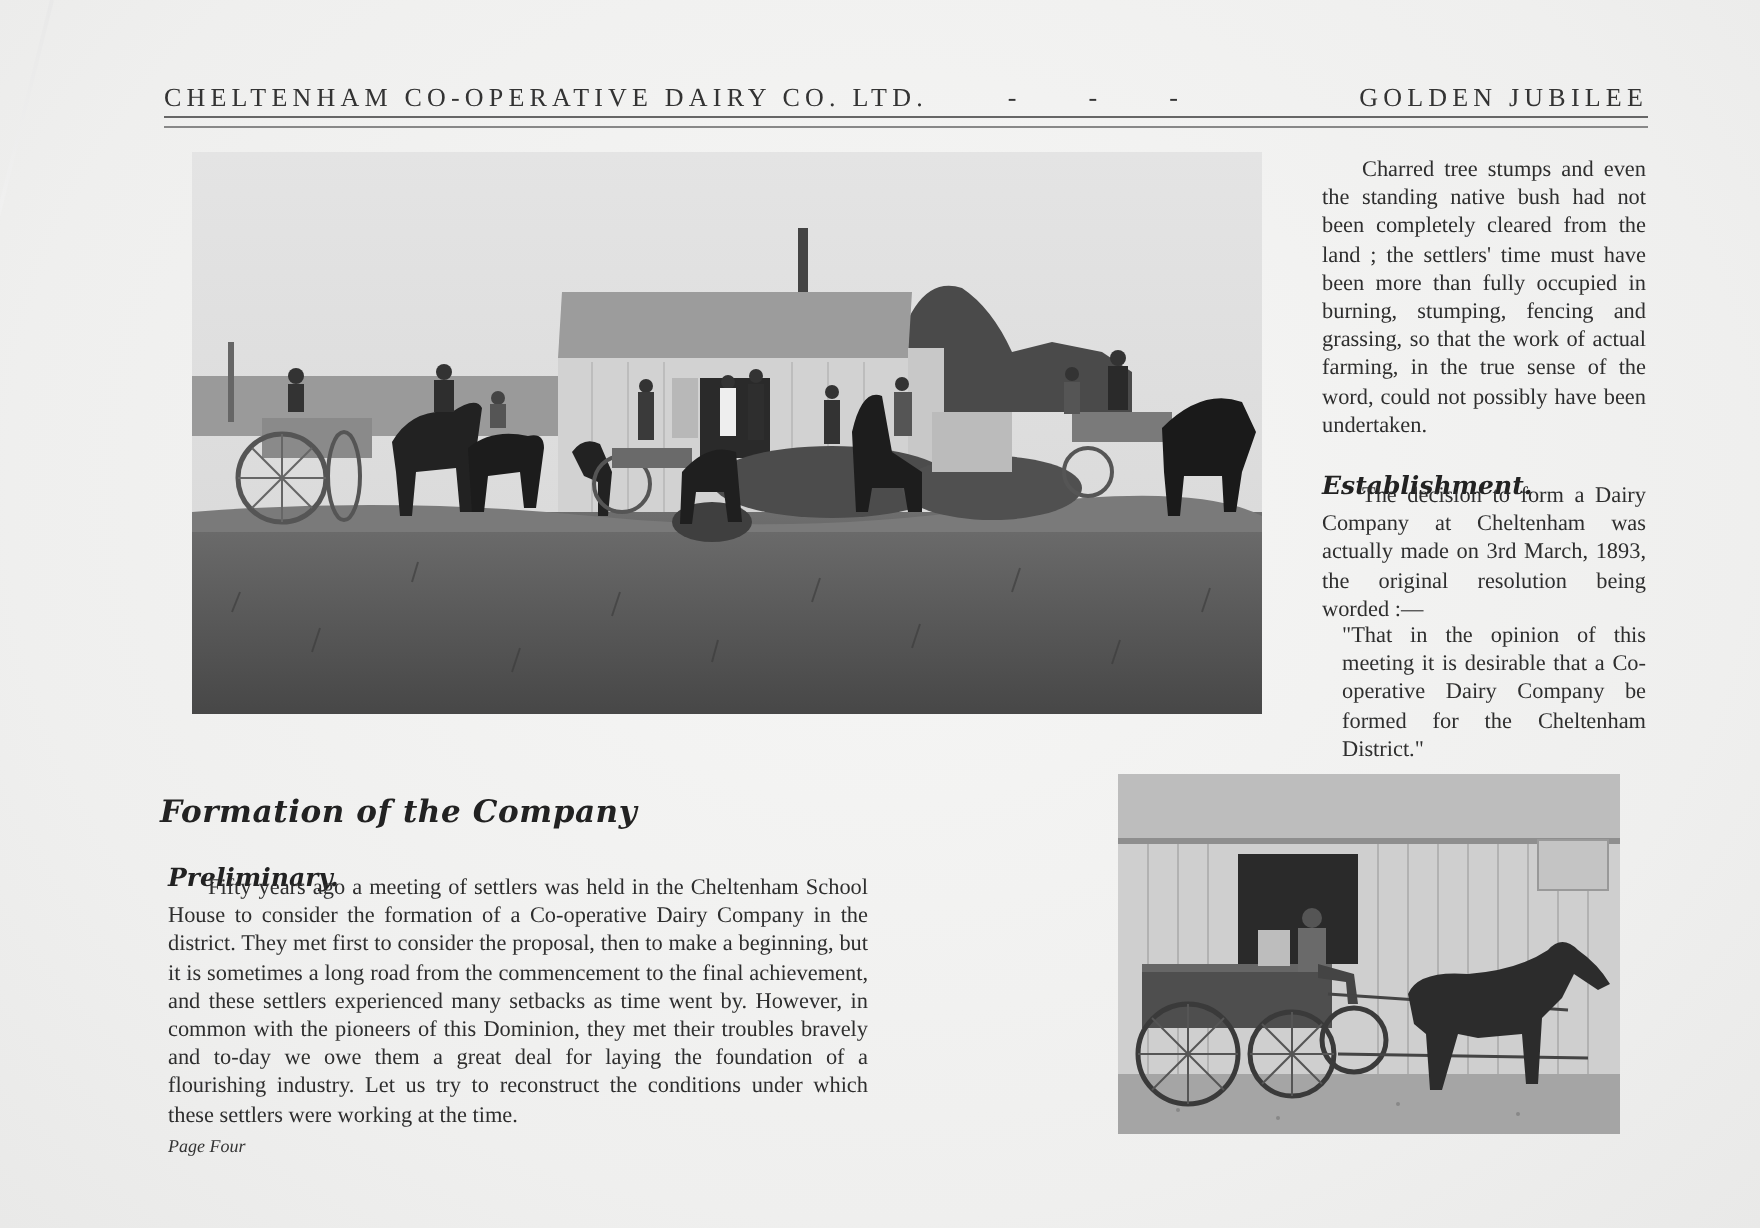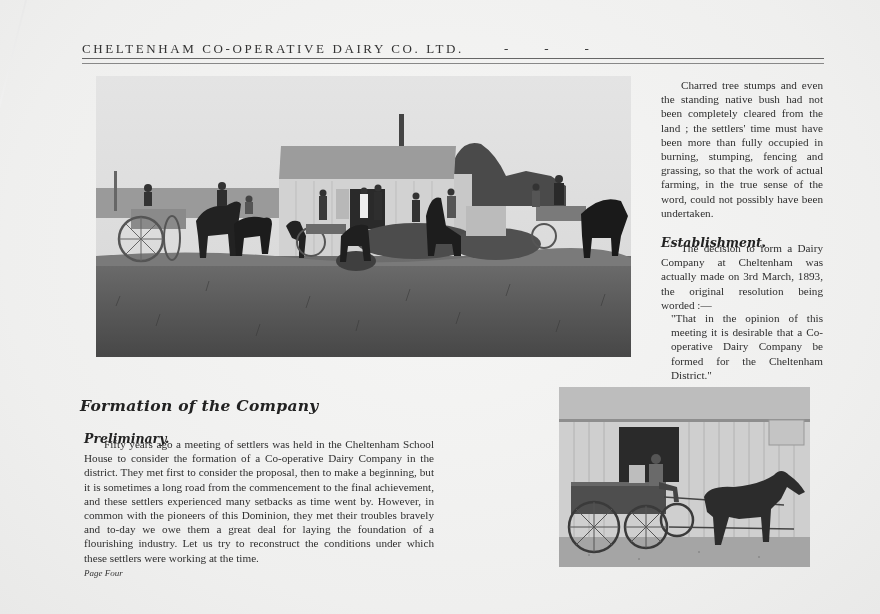--- a/index.html
+++ b/index.html
@@ -79,20 +79,21 @@
 
   <div class="header">
     <div class="left">
       <span>CHELTENHAM CO-OPERATIVE DAIRY CO. LTD.</span>
       <span class="dots">
         <span>-</span>
         <span>-</span>
         <span>-</span>
       </span>
     </div>
+    <span>GOLDEN JUBILEE</span>
   </div>
   <div class="rule"></div>
 
   <div class="photo photo1">
     <svg width="535" height="281" viewBox="0 0 535 281">
       <defs>
         <linearGradient id="sky" x1="0" y1="0" x2="0" y2="1">
           <stop offset="0" stop-color="#e4e4e4"></stop>
           <stop offset="1" stop-color="#d6d6d6"></stop>
         </linearGradient>

